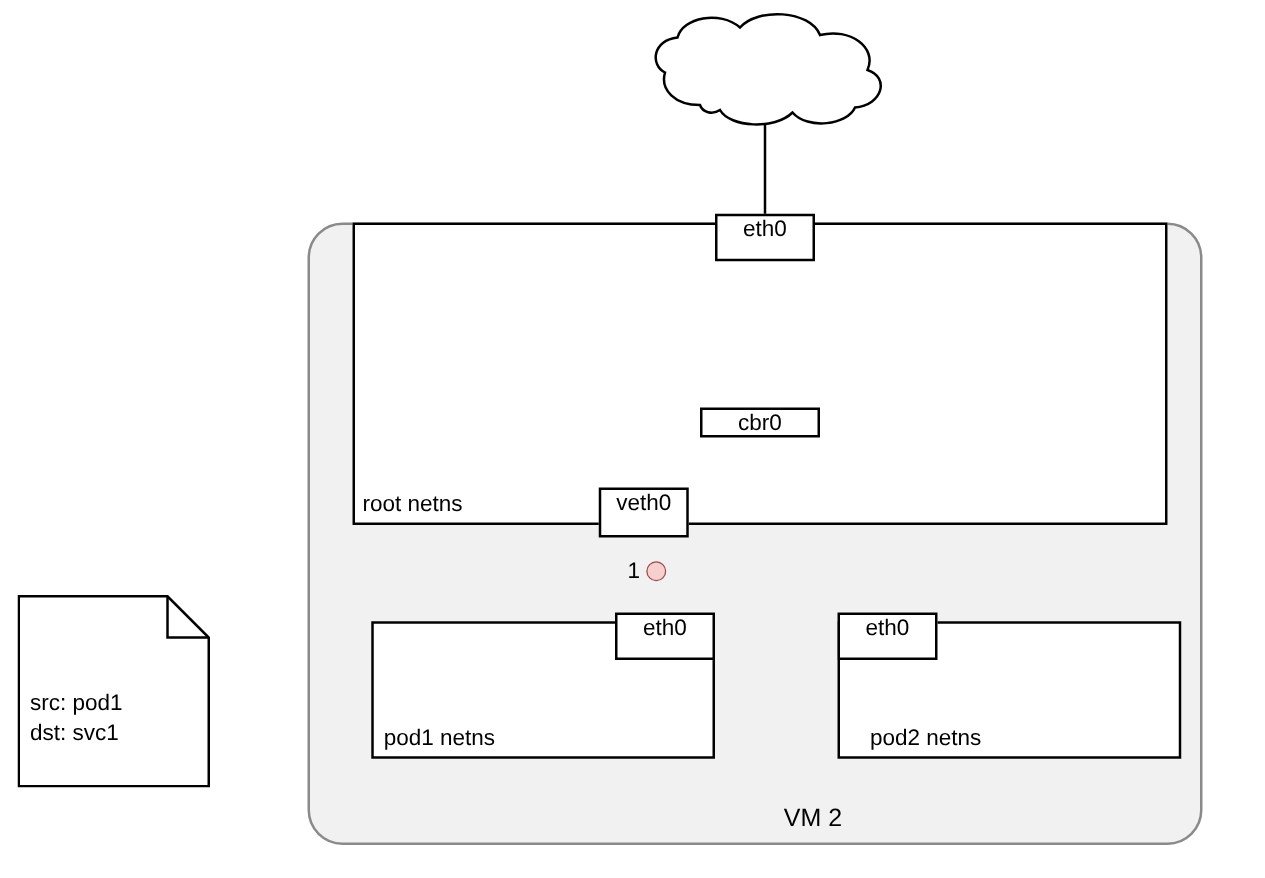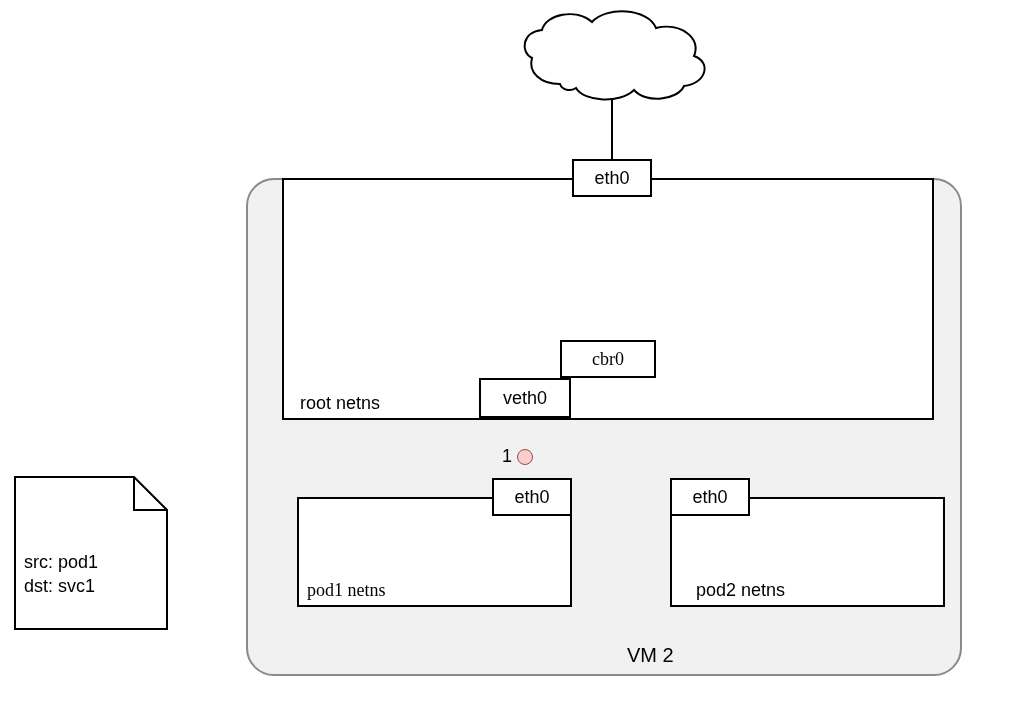--- a/index.html
+++ b/index.html
@@ -28,24 +28,24 @@
     background: #ffffff;
     border: 2px solid #000;
     box-sizing: border-box;
   }
   .label-box {
     position: absolute;
     background: #ffffff;
     border: 2px solid #000;
     box-sizing: border-box;
     display: flex;
-    align-items: center;
     justify-content: center;
     font-size: 18px;
     z-index: 3;
+    margin-top: 12px;
   }
   .vm-container {
     position: absolute;
     border: 2px solid #8a8a8a;
     border-radius: 28px;
     background: #f1f1f1;
     box-sizing: border-box;
   }
   .bl-label {
     position: absolute;
@@ -114,37 +114,37 @@
     <path d="M 656 340 L 716 340 L 716 378" fill="none" stroke="#000" stroke-width="2"></path>
 
     <line x1="525" y1="418" x2="525" y2="497" stroke="#000" stroke-width="2"></line>
 
     <line x1="716" y1="418" x2="716" y2="497" stroke="#000" stroke-width="2"></line>
   </svg>
 
   <div class="vm-container" style="left:246px; top:178px; width:716px; height:498px;"></div>
 
   <div class="box" style="left:282px; top:178px; width:652px; height:242px; z-index:2;"></div>
-  <div class="bl-label" style="left:300px; top:393px; z-index:3;text-align:right;">root netns</div>
+  <div class="bl-label" style="left:290px; top:393px; z-index:3;text-align:right;">root netns</div>
 
   <div class="label-box" style="left:572px; top:159px; width:80px; height:38px;">
     <span>eth0</span>
   </div>
 
-  <div class="label-box" style="left:560px; top:340px; width:96px; height:38px;font-family:Liberation Serif, serif;">
+  <div class="label-box" style="left:560px; top:314px; width:96px; height:24px;">
     <span>cbr0</span>
   </div>
 
-  <div class="label-box" style="left:479px; top:378px; width:92px; height:40px;">
+  <div class="label-box" style="left:479px; top:378px; width:72px; height:40px;">
     <span>veth0</span>
   </div>
 
 
   <div class="box" style="left:297px; top:497px; width:275px; height:110px; z-index:2;"></div>
-  <div class="bl-label" style="left:307px; top:580px; z-index:3;font-family:Liberation Serif, serif;">pod1 netns</div>
+  <div class="bl-label" style="left:307px; top:580px; z-index:3;">pod1 netns</div>
 
   <div class="label-box" style="left:492px; top:478px; width:80px; height:38px;">
     <span>eth0</span>
   </div>
 
   <div class="box" style="left:670px; top:497px; width:275px; height:110px; z-index:2;"></div>
   <div class="bl-label" style="left:680px; top:580px; z-index:3;margin-left:16px;">pod2 netns</div>
 
   <div class="label-box" style="left:670px; top:478px; width:80px; height:38px;">
     <span>eth0</span>

